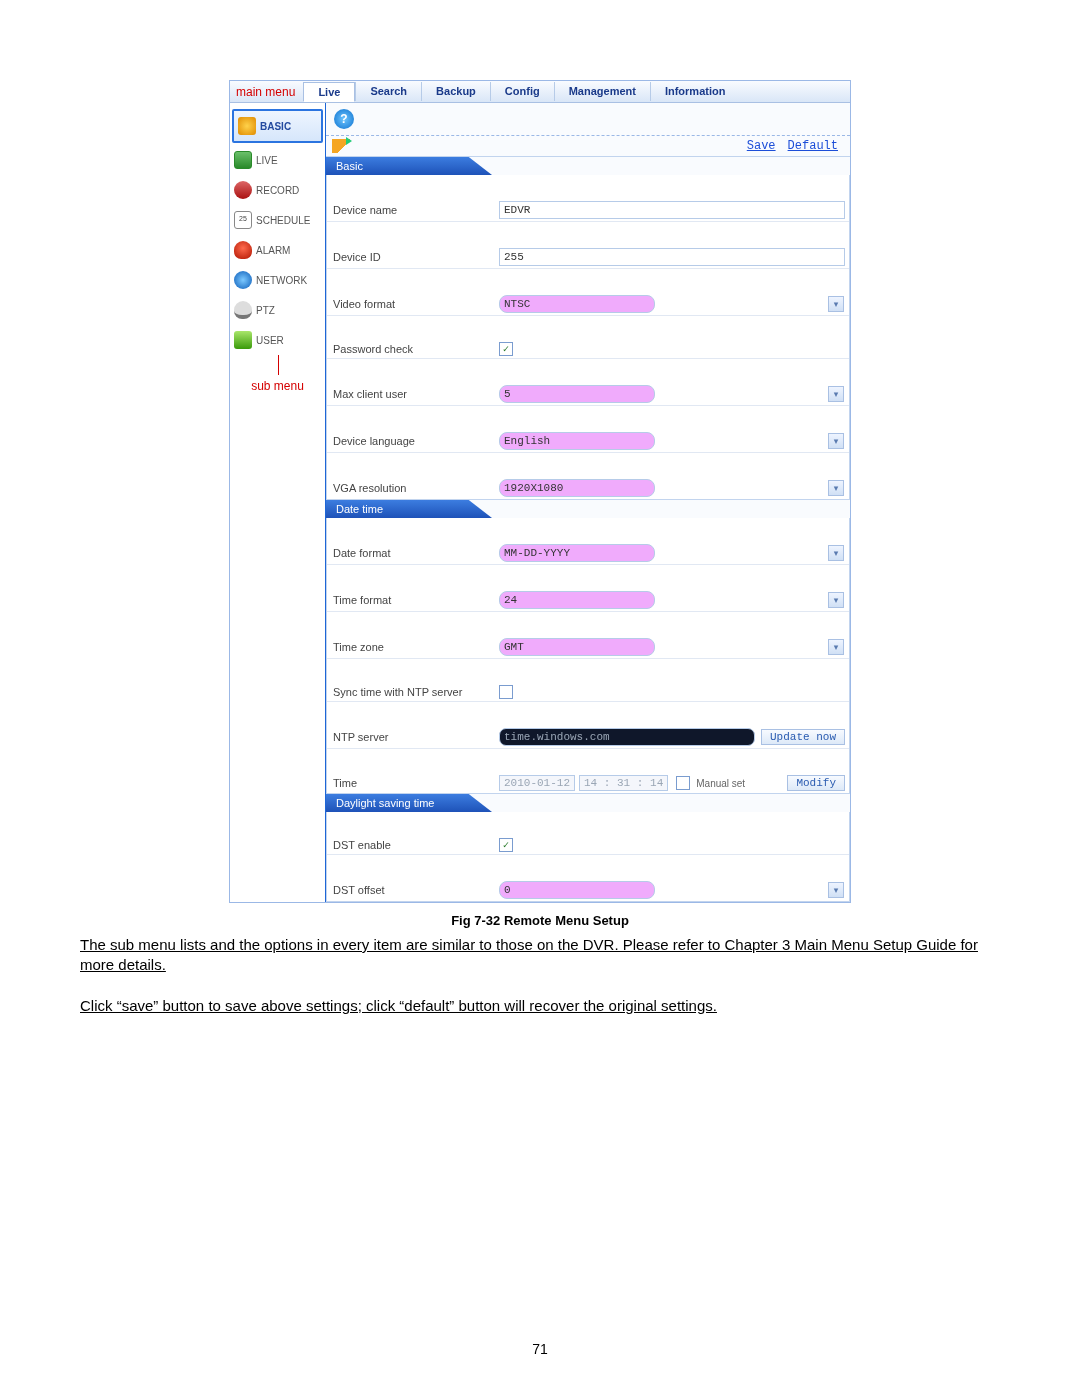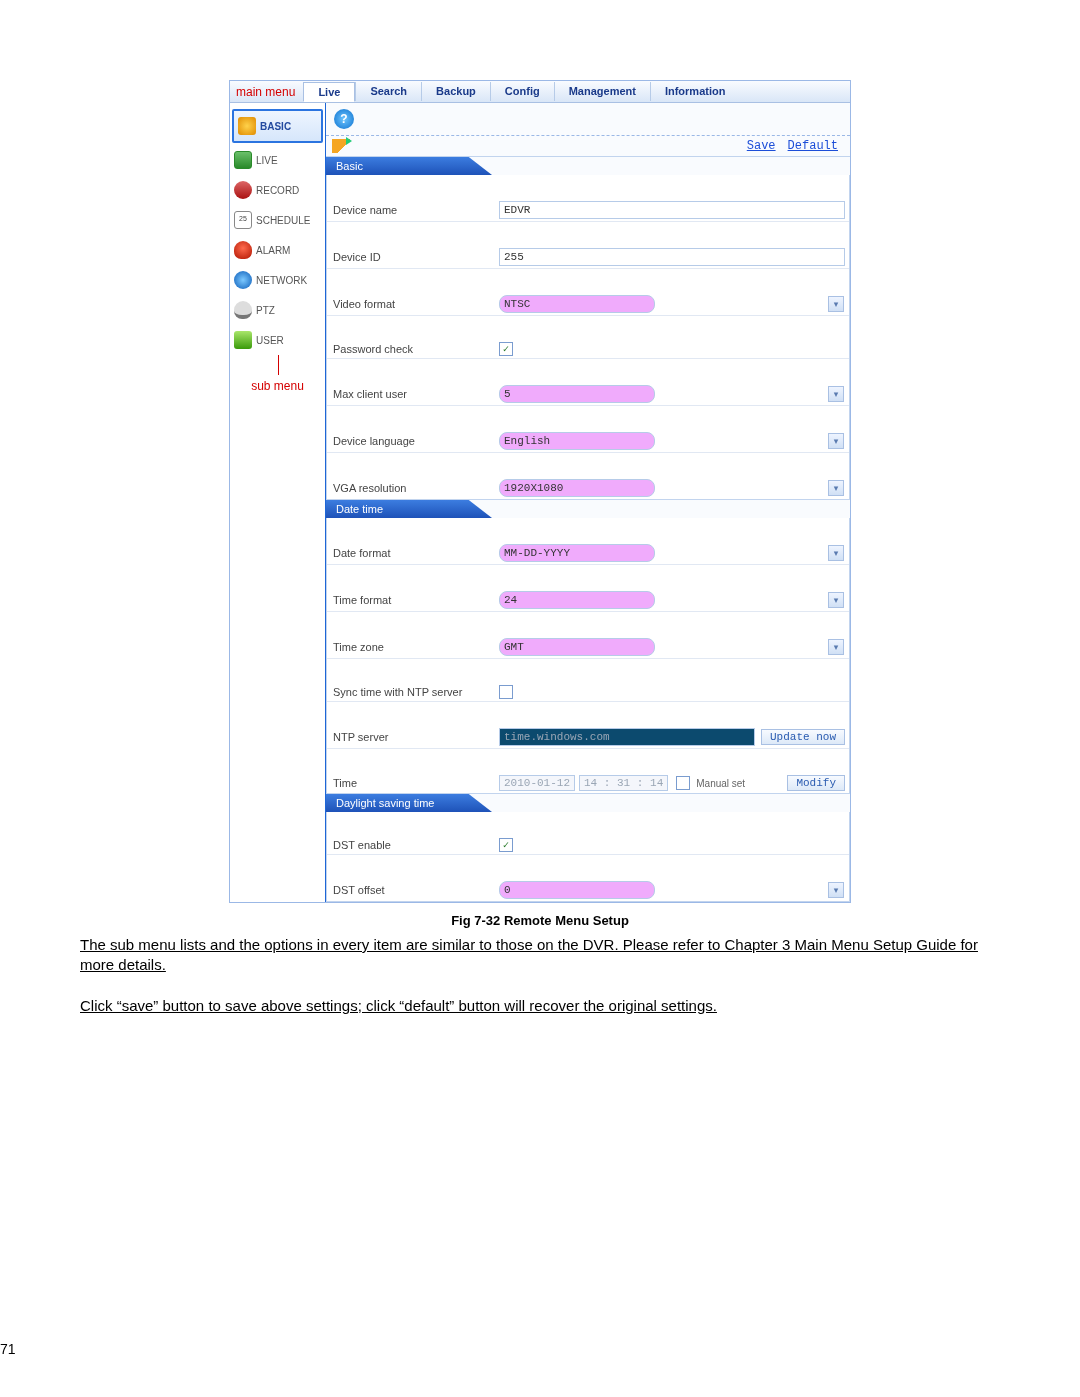--- a/index.html
+++ b/index.html
@@ -242,21 +242,21 @@
     width:620px;
   }
   .paragraph {
     font-size:15px;
     line-height:1.35;
     margin:0 0 20px 0;
     max-width: 920px;
     text-decoration: underline;
   }
   .page-number {
-    text-align:left;
+    text-align:center;
     font-size:14px;
     position:absolute;
     bottom:40px; left:0; right:0;
   }
 </style>
 </head>
 <body>
 
 <div class="page">
   <div class="app-wrap">
@@ -390,21 +390,21 @@
             </div>
           <div class="row">
               <div class="lbl">Sync time with NTP server</div>
             <div class="ctl">
                 <span class="cb"></span>
               </div>
             </div>
           <div class="row">
               <div class="lbl">NTP server</div>
             <div class="ctl">
-                <input class="txt" style="color: rgb(154, 166, 181); background: #0c4a6e;" value="time.windows.com">
+                <input class="txt" style="color: rgb(154, 166, 181); background: #0f172a; border-radius: 7px;" value="time.windows.com">
               <span class="btn" style="margin-left:6px">Update now</span>
               </div>
             </div>
           <div class="row">
               <div class="lbl">Time</div>
             <div class="ctl">
               <span class="date-in">2010-01-12</span>
               <span class="date-in" style="margin-left:4px">14 : 31 : 14</span>
               <span class="cb" style="margin-left:8px"></span>
               <span class="muted">Manual set</span>

